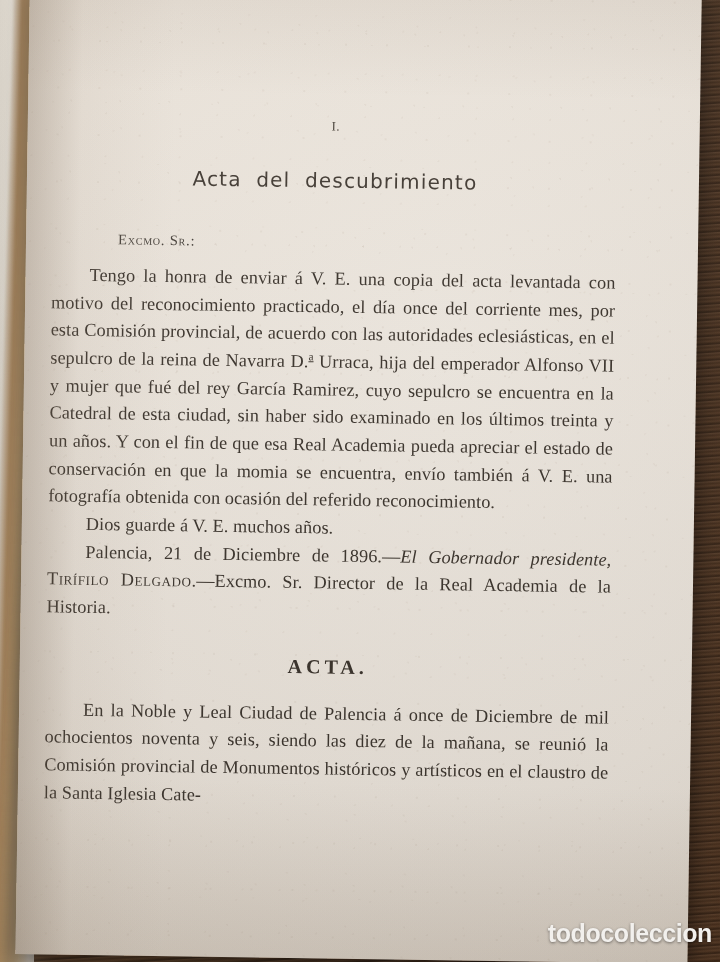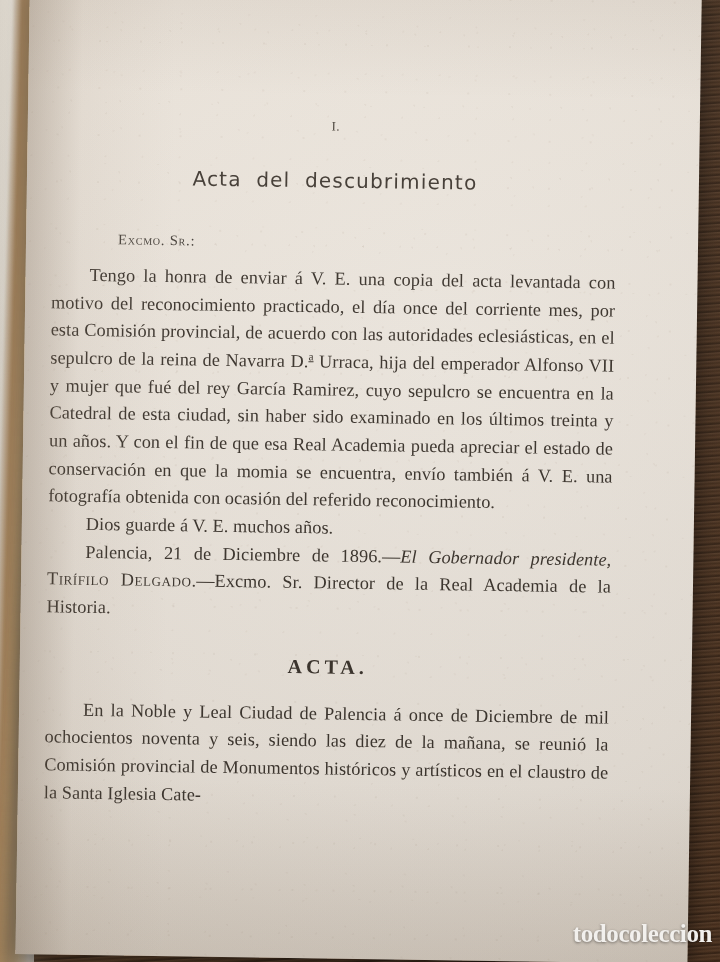--- a/index.html
+++ b/index.html
@@ -185,21 +185,21 @@
     letter-spacing: 4px;
     margin: 30px 0 22px 0;
     color: #39322b;
   }
 
   
   .watermark {
     position: absolute;
     right: 8px;
     bottom: 14px;
-    font-family: Liberation Serif, serif;
+    font-family: Liberation Sans, sans-serif;
     font-size: 25px;
     font-weight: 700;
     color: #f2f0ed;
     letter-spacing: -0.4px;
     text-shadow: 0 1px 3px rgba(0,0,0,0.45);
     z-index: 40;
   }
 
   
   .softness {

